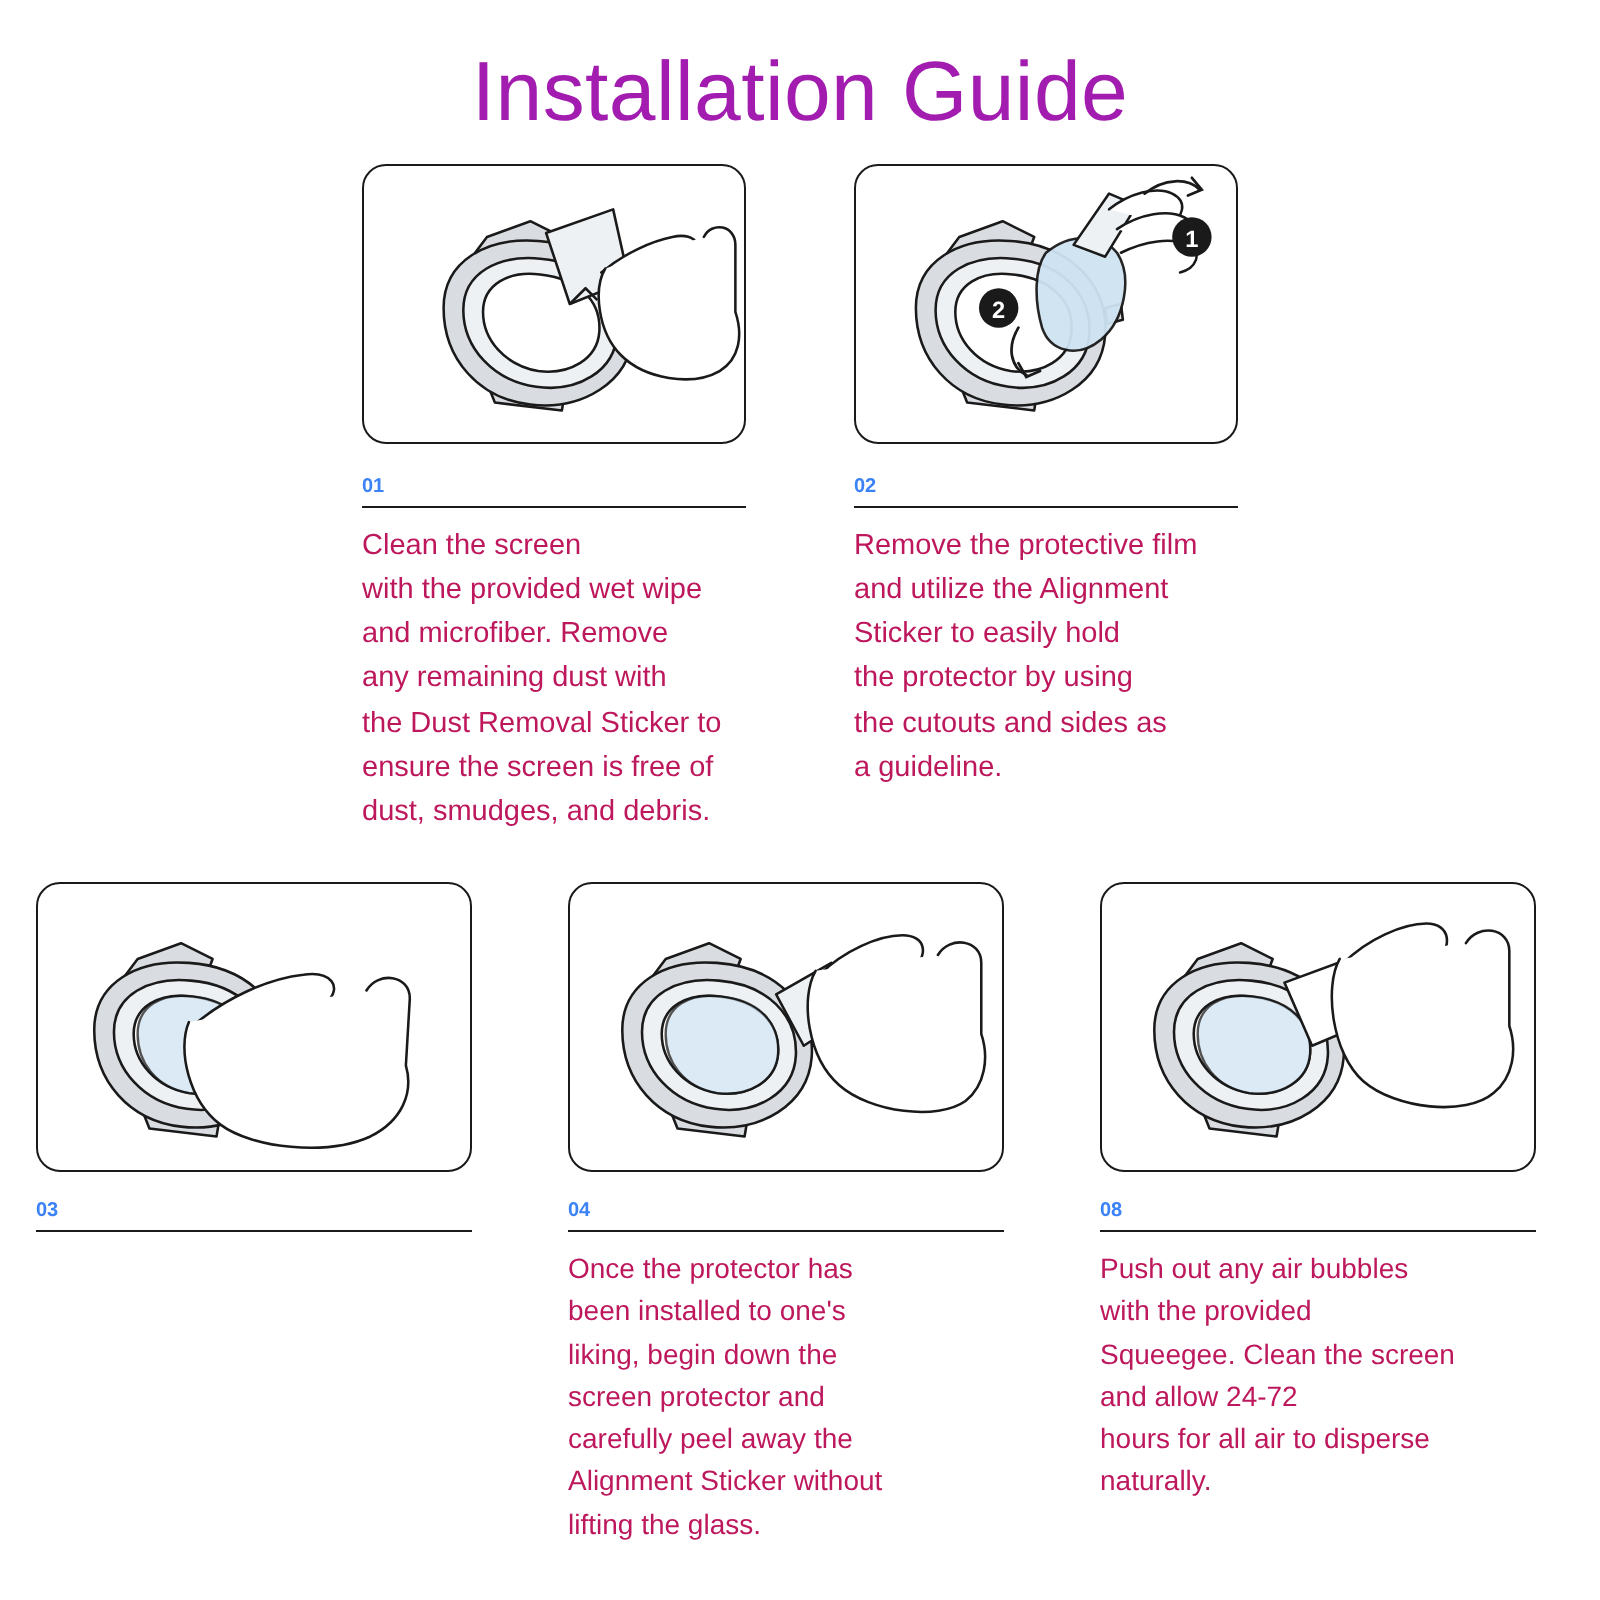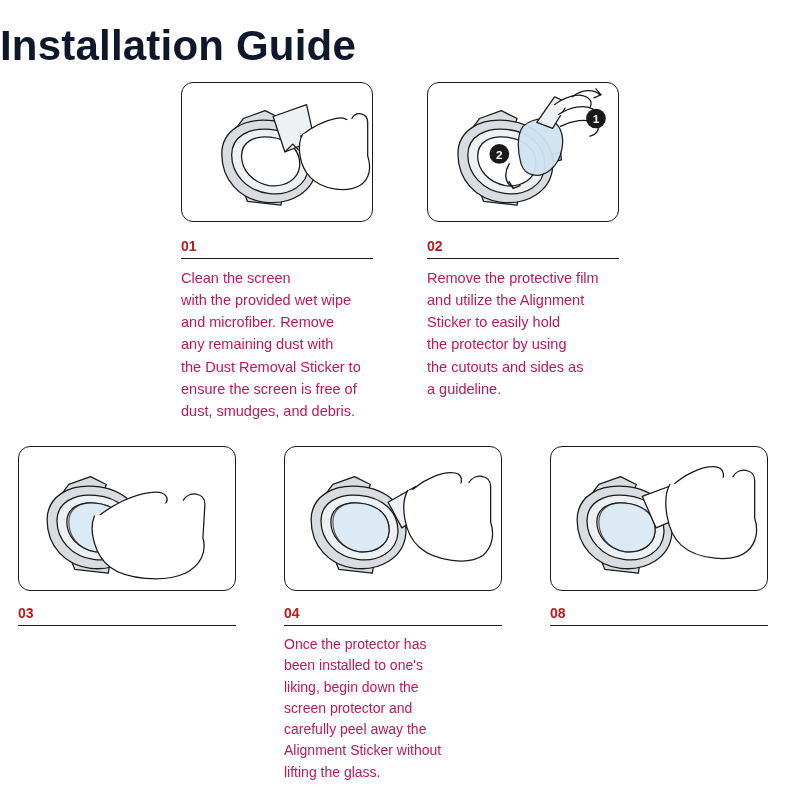--- a/index.html
+++ b/index.html
@@ -17,26 +17,26 @@
   }
 
   .page {
     width: 800px;
     height: 800px;
     position: relative;
     box-sizing: border-box;
   }
 
   .title {
-    text-align: left;
+    text-align: center;
     font-size: 42px;
-    font-weight: bold;
+    font-weight: normal;
     letter-spacing: 0.2px;
     padding-top: 22px;
-    color: #0f172a;
+    color: #a21caf;
   }
 
   
   .row {
     display: flex;
     justify-content: center;
     box-sizing: border-box;
   }
   .row1 {
     margin-top: 12px;
@@ -65,25 +65,25 @@
     background: #fff;
     overflow: hidden;
     position: relative;
   }
   .row1 .frame { width: 192px; height: 140px; }
   .row2 .frame { width: 218px; height: 145px; }
 
   .frame svg { display: block; width: 100%; height: 100%; }
 
   .step-num {
-    font-size: 14px;
+    font-size: 10px;
     font-weight: bold;
     margin-top: 14px;
     margin-bottom: 4px;
-    color: #b91c1c;
+    color: #3b82f6;
   }
   .row1 .step-num { margin-top: 16px; }
 
   .divider {
     height: 1.4px;
     background: #1a1a1a;
     width: 100%;
     margin-bottom: 8px;
   }
 
@@ -298,17 +298,23 @@
           <g stroke="#1a1a1a" stroke-width="1.3" fill="#ffffff" stroke-linejoin="round" stroke-linecap="round">
             <path d="M122 40 C134 28, 152 20, 164 20 C176 20, 178 32, 168 40 C158 48, 146 52, 138 56"></path>
             <path d="M128 58 C142 48, 160 42, 172 44 C184 46, 184 56, 174 62 C164 68, 150 72, 142 74"></path>
             <path d="M132 76 C146 70, 164 66, 176 68 C186 70, 186 80, 176 84 C166 88, 150 90, 142 92"></path>
             <path d="M120 38 C112 52, 116 86, 132 100 C148 114, 184 118, 198 106 C208 98, 210 84, 206 72 L206 34 C206 22, 190 20, 184 30"></path>
           </g>
         </svg>
       </div>
       <div class="step-num">08</div>
       <div class="divider"></div>
+      <div class="step-text">Push out any air bubbles
+with the provided
+Squeegee. Clean the screen
+and allow 24-72
+hours for all air to disperse
+naturally.</div>
     </div>
 
   </div>
 
 </div>
 
 </body></html>

